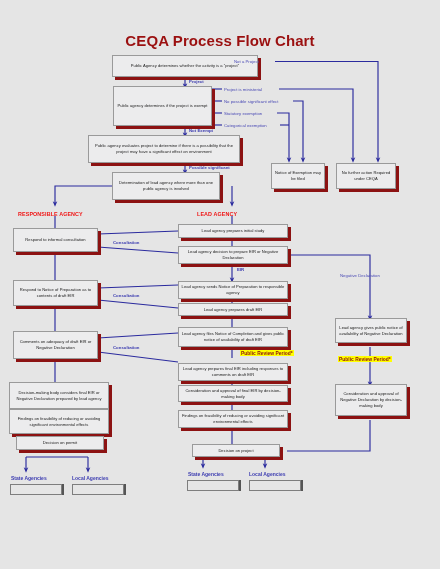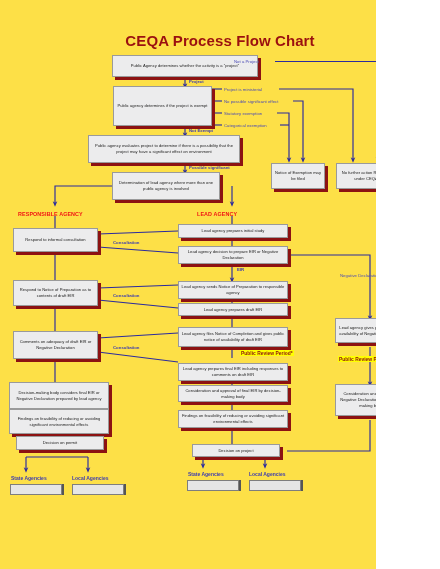--- a/index.html
+++ b/index.html
@@ -5,23 +5,23 @@
   html, body {
     margin: 0;
     padding: 0;
     background: #ffffff;
   }
   body {
     font-family: "Liberation Sans", sans-serif;
   }
   #chart {
     position: relative;
-    width: 376px;
+    width: 440px;
     height: 569px;
-    background: #fde047;
+    background: #e5e5e5;
     overflow: hidden;
   }
   #svg-layer {
     position: absolute;
     left: 0;
     top: 0;
     width: 440px;
     height: 569px;
     pointer-events: none;
   }

